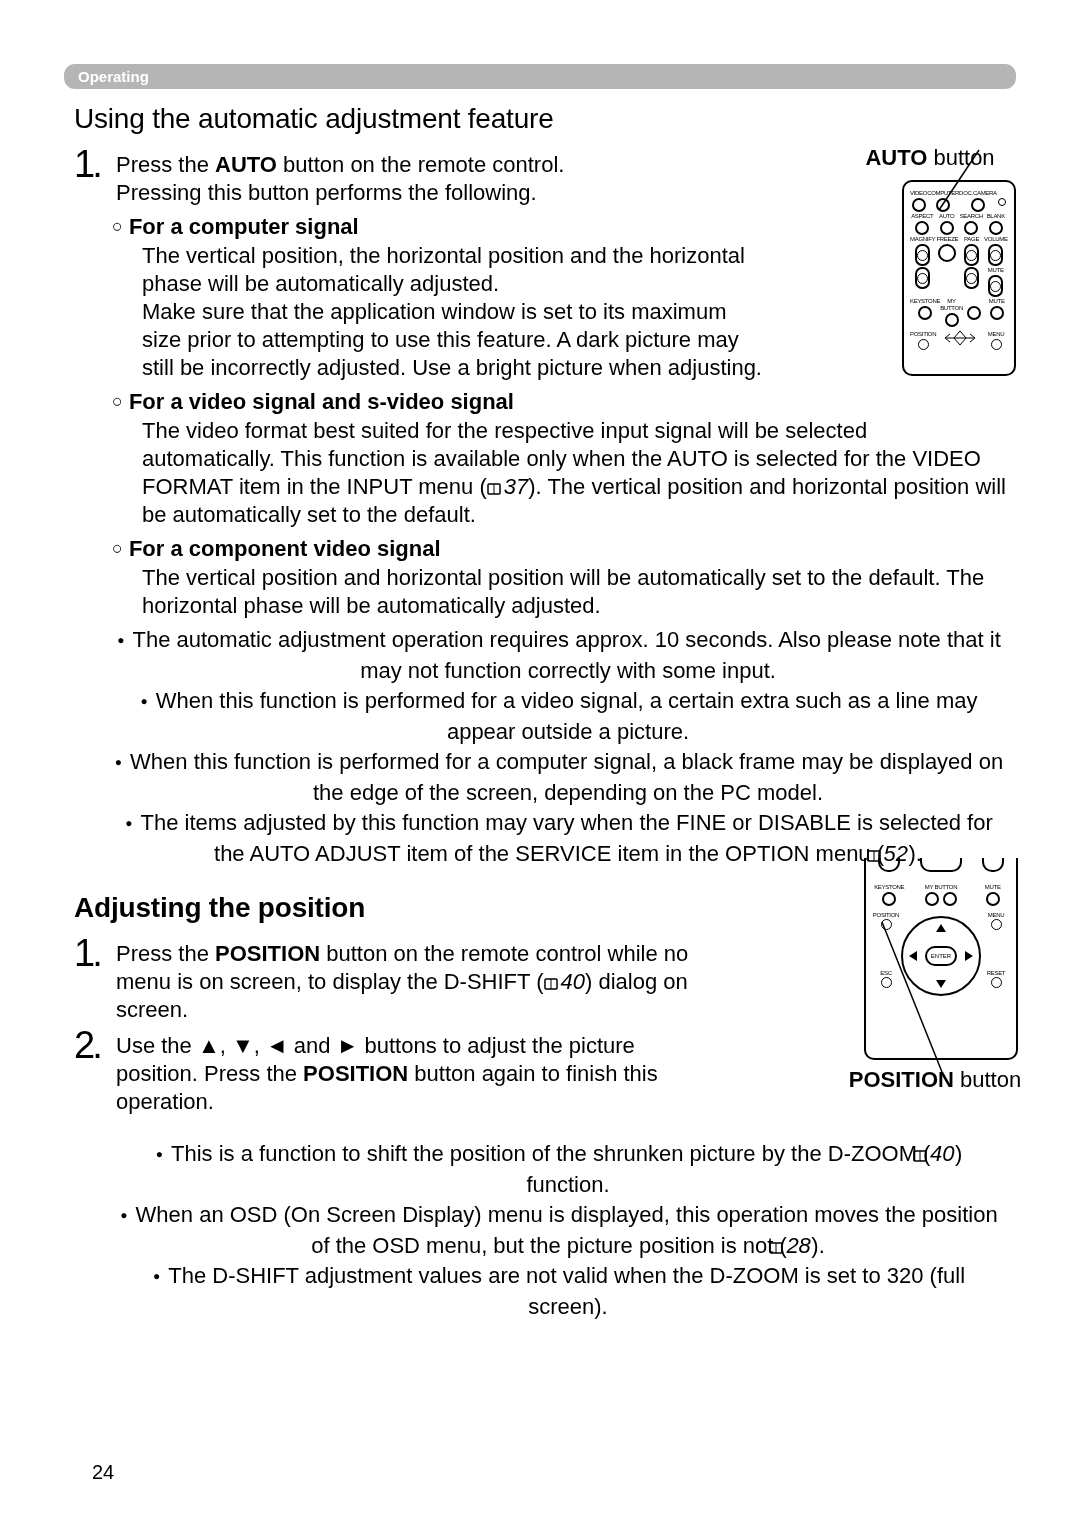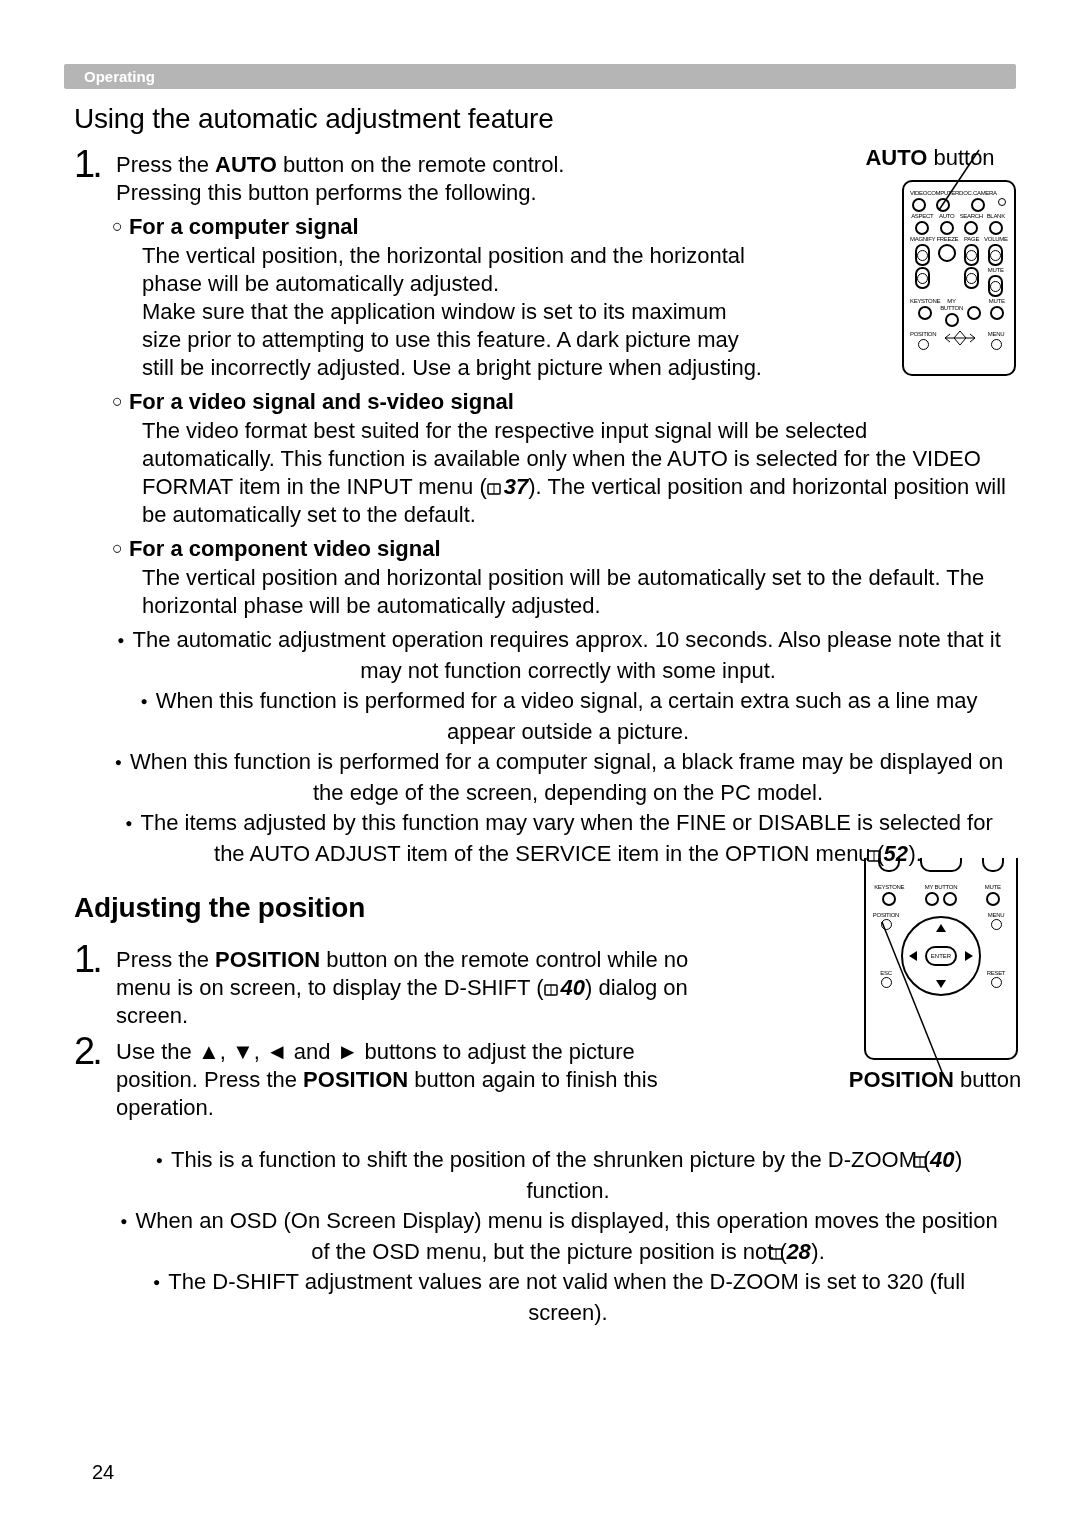--- a/index.html
+++ b/index.html
@@ -27,34 +27,34 @@
     padding: 64px var(--margin-r) 40px var(--margin-l);
     box-sizing: border-box;
     position: relative;
     height: var(--page-h);
   }
   .section-bar {
     background: var(--bar-bg);
     color: var(--bar-fg);
     font-weight: 700;
     font-size: 15px;
-    padding: 4px 20px;
-    border-radius: 2px;
+    padding: 4px 14px;
+    border-radius: 11px;
     margin: 0 -10px 10px -10px;
   }
   h1.title {
     font-size: 28px;
     font-weight: 400;
     margin: 14px 0 10px 0;
     letter-spacing: -0.2px;
   }
   h2.title {
     font-size: 28px;
     font-weight: 900;
-    margin: 24px 0 16px 0;
+    margin: 24px 0 10px 0;
     letter-spacing: -0.2px;
   }
   .step {
     display: flex;
     align-items: flex-start;
     margin: 0 0 2px 0;
   }
   .step .num {
     font-size: 38px;
     font-weight: 400;
@@ -103,21 +103,21 @@
   }
   ul.bullets li::before {
     content: "\25CF";
     font-size: 12px;
     position: relative;
     top: -3px;
     margin-right: 8px;
   }
   .ref { display:inline-block; }
   .ref svg { vertical-align: -2px; margin-right:1px;}
-  .ref em { font-style: italic; font-weight: 700; margin-top: 48px; }
+  .ref em { font-style: italic; font-weight: 400; margin-top: 48px; }
   b { font-weight: 700; }
   .caption {
     position: absolute;
     font-size: var(--body-size);
     line-height: var(--line-h);
     text-align: center;
   }
   .auto-caption { top: 144px; right: 60px; width: 180px; }
   .pos-caption  { top: 1066px; right: 40px; width: 210px; }
   .remote {

